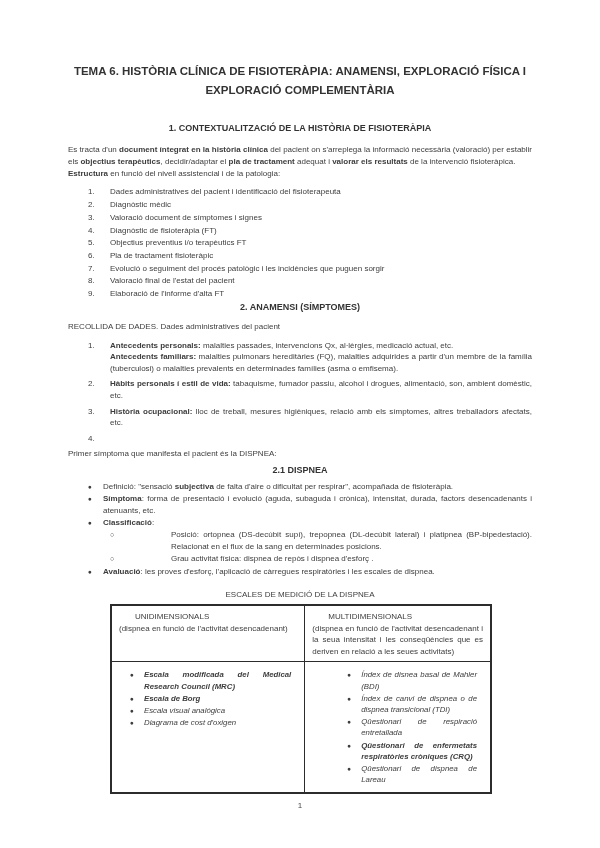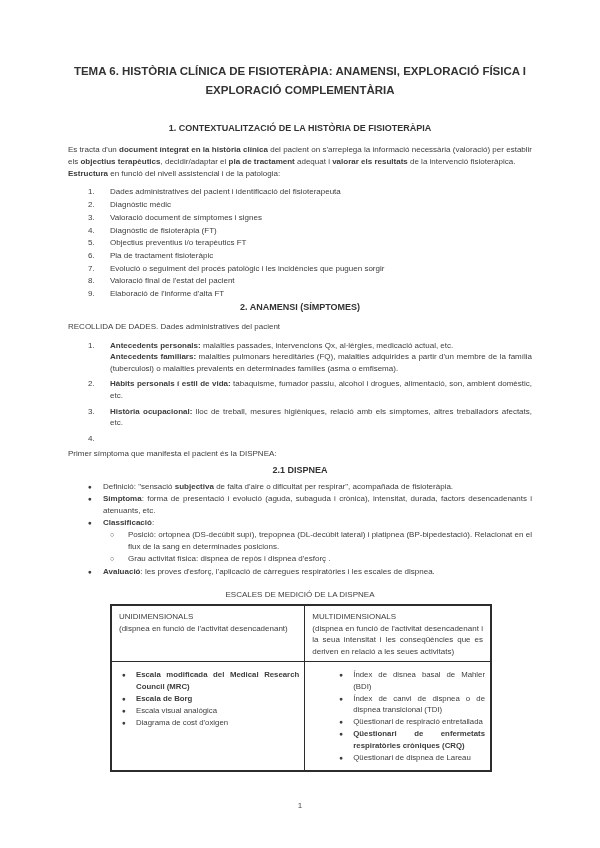--- a/index.html
+++ b/index.html
@@ -34,33 +34,33 @@
   .numlist2 { list-style:none; margin:7px 0 0; padding:0 0 0 20px; }
   .numlist2 li { display:flex; line-height:11.8px; margin-bottom:3.5px; }
   .numlist2 .num { flex:0 0 22px; }
   .numlist2 .txt { flex:1; }
   .numlist2 .line { display:block; text-align:justify; }
 
   .blist { list-style:none; margin:5px 0 0; padding:0 0 0 20px; }
   .blist li { display:flex; line-height:11.8px; margin-bottom:0.5px; }
   .blist .mk { flex:0 0 15px; font-size:6.5px; line-height:11.8px; }
   .blist li .txt { flex:1; text-align:justify; }
-  .blist li.lvl2 { padding-left:22px; }
+  .blist li.lvl2 { padding-left:22px;gap:43px; }
   .blist li.lvl2 .mk { flex:0 0 18px; font-size:7px; }
 
   .tbl-title { text-align:center; margin:11px 0 0; }
   table.scales { width:382px; margin:4px 0 0 42px; border-collapse:collapse; table-layout:fixed; border:2px solid #2c2c2c; }
   table.scales td { border:1.6px solid #2c2c2c; vertical-align:top; padding:0; }
   td.c1 { width:51%; }
   td.c2 { width:49%; }
   .hdr { height:50px; }
   .hdr-inner { padding:5px 7px 4px; }
-  .hdr-name { line-height:11.5px; }
+  .hdr-name { line-height:11.5px;margin-left:16px; }
   .hdr-sub { text-align:justify; line-height:11.5px; }
-  .cell-list { list-style:none; margin:7px 0 7px; padding:0 5px 0 10px; font-size:7.8px; }
+  .cell-list { list-style:none; margin:7px 8px 7px; padding:0 5px 0 10px; font-size:7.8px;font-style:italic; }
   .cell-list li { display:flex; line-height:11.2px; margin-bottom:1px; }
   .cell-list .mk { flex:0 0 14px; font-size:6.5px; line-height:11.2px; }
   .cell-list .txt { flex:1; text-align:justify; }
   td.c2 .cell-list { padding-left:34px; }
   .body-row { height:84px; }
   .pagenum { position:absolute; left:0; right:0; bottom:36px; text-align:center; color:#4a4a4a; }
 </style>
 </head>
 <body>
 

